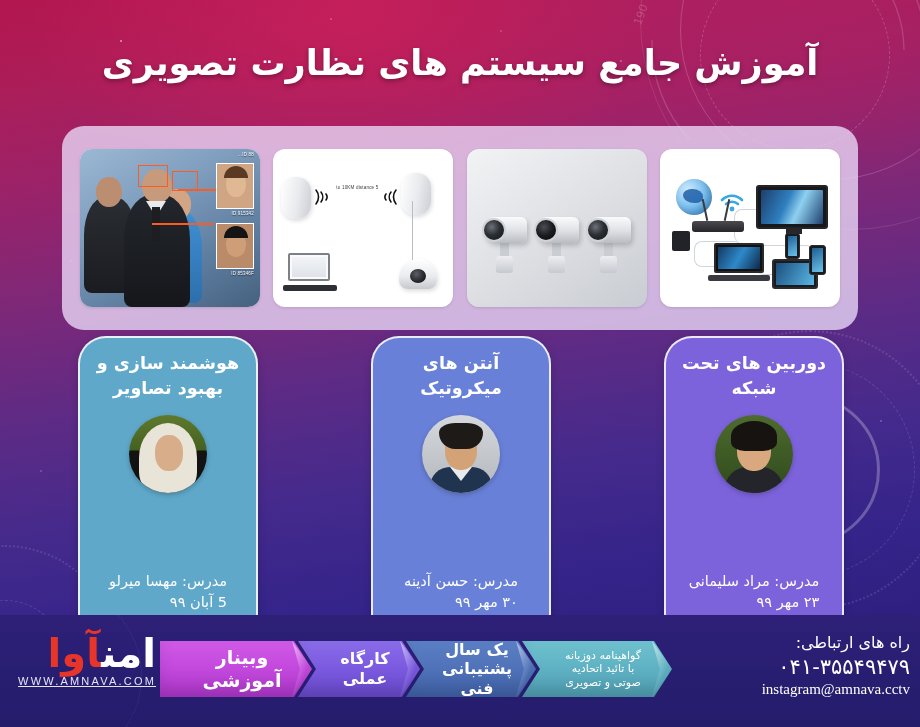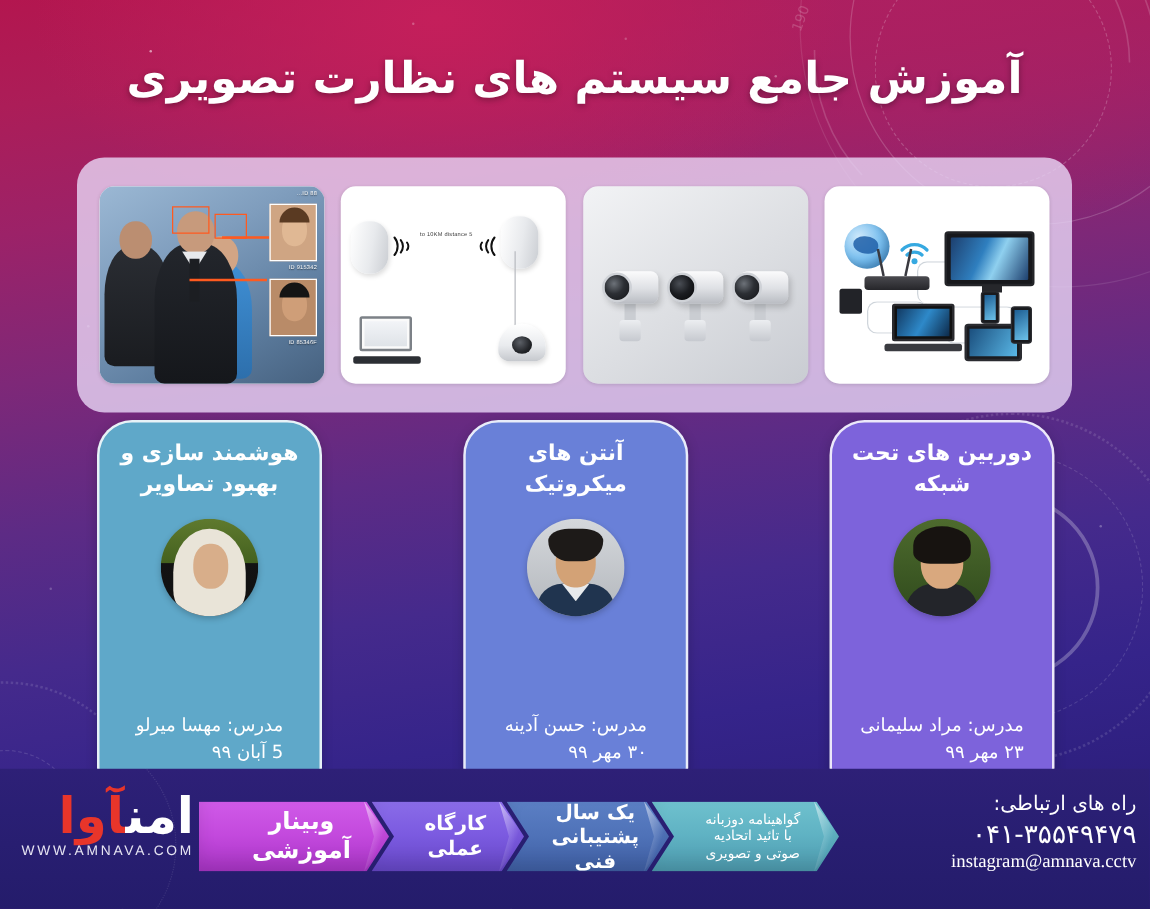--- a/index.html
+++ b/index.html
@@ -316,21 +316,21 @@
     position: absolute; left: 4px; top: 18px; width: 152px; text-align:right;
     direction: rtl;
   }
   #logo-word {
     font-size: 40px; font-weight: bold; line-height: 1; white-space: nowrap;
   }
   #logo-word .w1 { color: #ffffff; }
   #logo-word .w2 { color: #e8352a; }
   #logo-url {
     color: #e6e4f2; font-size: 11px; letter-spacing: 2.2px;
-    font-family: "Liberation Sans", sans-serif; margin-top: 2px; direction: ltr;
+    font-family: "Liberation Sans", sans-serif; margin-top: 2px; direction: ltr; text-decoration: underline;
   }
 
   
   #ribbon {
     position:absolute; left: 160px; top: 26px; height: 56px;
     display: flex; flex-direction: row-reverse; align-items: stretch;
     direction: ltr;
   }
   .chev {
     position: relative;

